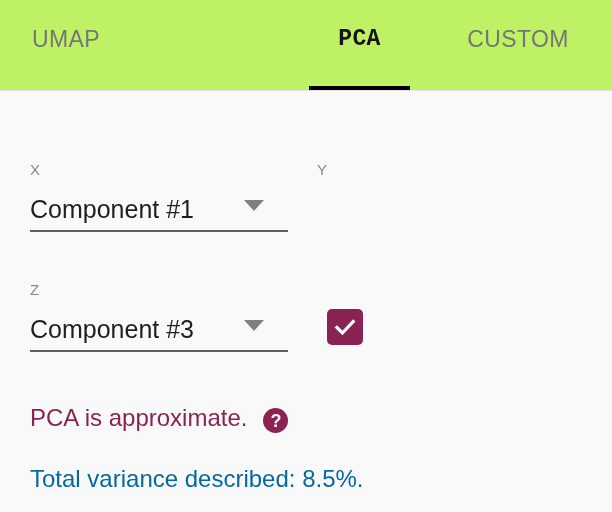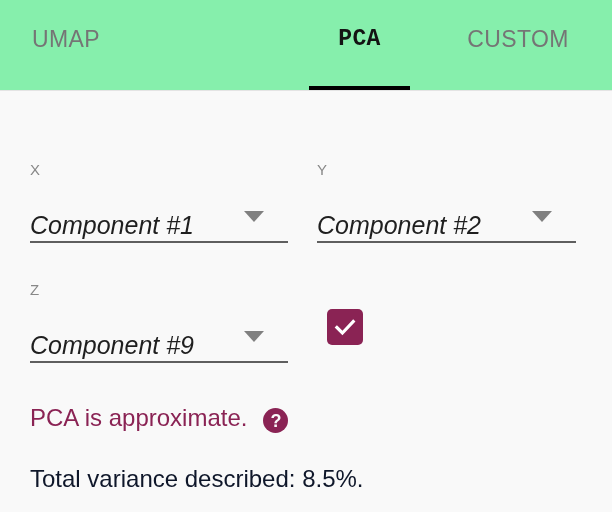--- a/index.html
+++ b/index.html
@@ -22,21 +22,21 @@
     box-sizing: border-box;
   }
 
   
   .tabbar {
     position: absolute;
     left: 0;
     top: 0;
     width: 612px;
     height: 91px;
-    background: #86efac;
+    background: #bef264;
     border-bottom: 1px solid #e4e4e4;
     box-sizing: border-box;
   }
   .tab {
     position: absolute;
     top: 0;
     height: 90px;
     display: flex;
     align-items: flex-start;
     justify-content: center;
@@ -79,29 +79,28 @@
   .field-label {
     font-size: 15px;
     color: #888888;
     letter-spacing: 0.6px;
     line-height: 18px;
     margin: 0;
     padding: 0;
   }
   .select {
     position: relative;
-    margin-top: 20px;
+    margin-top: 9px;
     height: 44px;
     border-bottom: 2px solid #5f5f5f;
     box-sizing: border-box;
     display: flex;
-    align-items: flex-end;
+    align-items: center;
     cursor: pointer;
     user-select: none;
-    font-style: italic;
   }
   .select-value {
     font-size: 25px;
     color: #1f1f1f;
     line-height: 32px;
     white-space: nowrap;
   }
   .select-arrow {
     position: absolute;
     right: 24px;
@@ -166,21 +165,21 @@
     line-height: 18px;
     font-family: "Liberation Sans", sans-serif;
   }
 
   
   .variance {
     position: absolute;
     left: 30px;
     top: 464px;
     font-size: 24px;
-    color: #0f172a;
+    color: #0369a1;
     line-height: 30px;
     white-space: nowrap;
   }
 </style>
 </head>
 <body>
 
 <div id="root">
 
   <div class="tabbar">
@@ -204,30 +203,26 @@
   <div class="field field-x">
     <div class="field-label">X</div>
     <div class="select">
       <span class="select-value">Component #1</span>
       <span class="select-arrow"></span>
     </div>
   </div>
 
   <div class="field field-y">
     <div class="field-label">Y</div>
-    <div class="select">
-      <span class="select-value">Component #2</span>
-      <span class="select-arrow"></span>
-    </div>
   </div>
 
   <div class="field field-z">
     <div class="field-label">Z</div>
     <div class="select">
-      <span class="select-value">Component #9</span>
+      <span class="select-value">Component #3</span>
       <span class="select-arrow"></span>
     </div>
   </div>
 
   <div class="checkbox">
     <svg width="26" height="26" viewBox="0 0 24 24">
       <path d="M4.5 12.4 L9.6 17.5 L19.6 7.0" fill="none" stroke="#ffffff" stroke-width="2.9" stroke-linecap="square" stroke-linejoin="miter"></path>
     </svg>
   </div>
 

